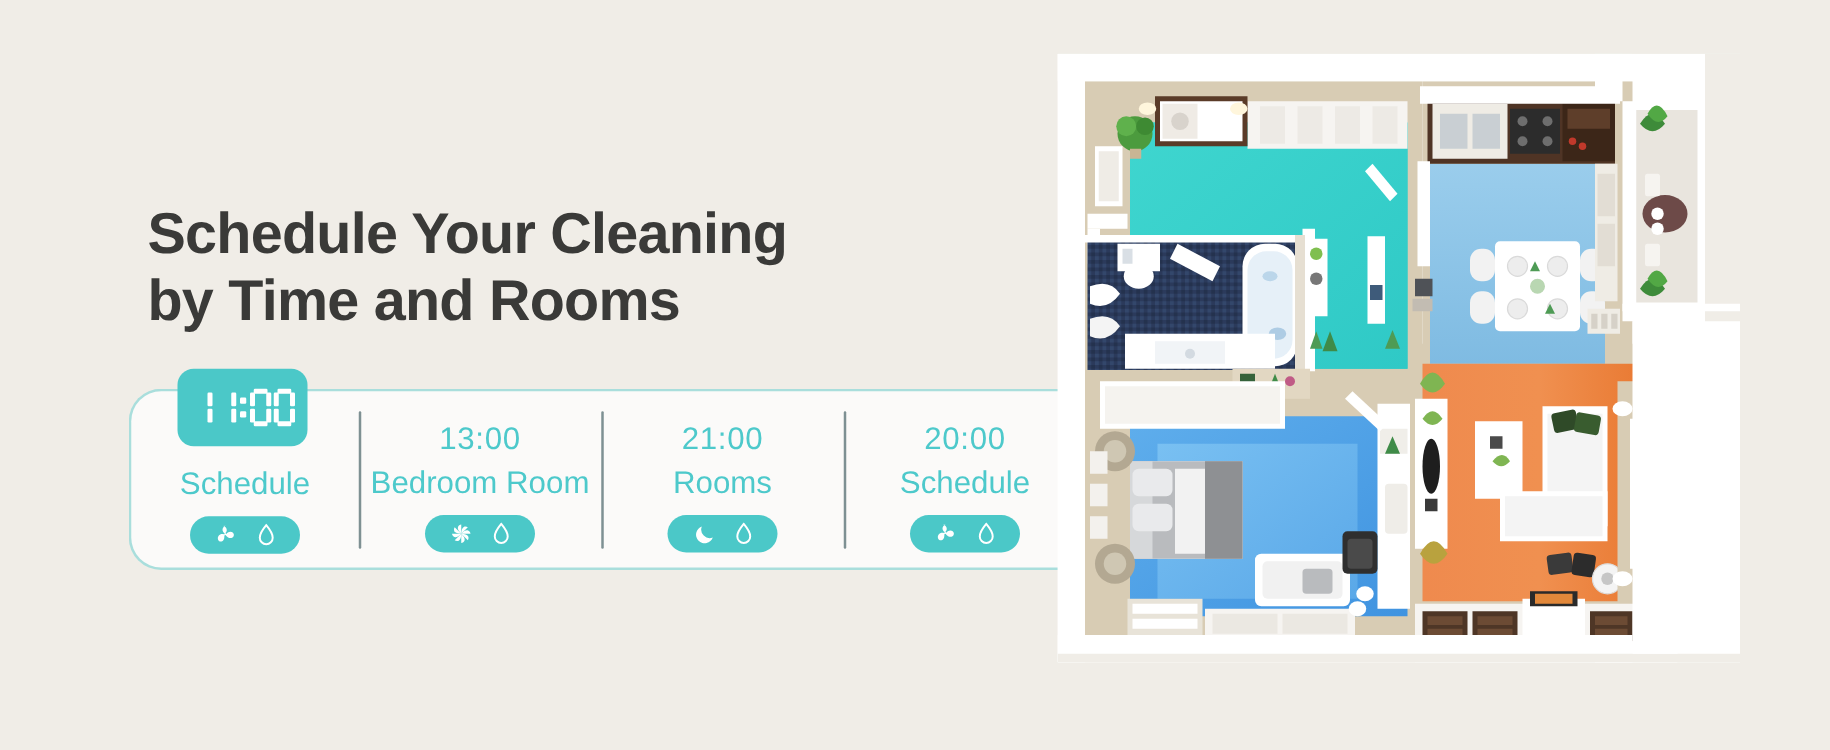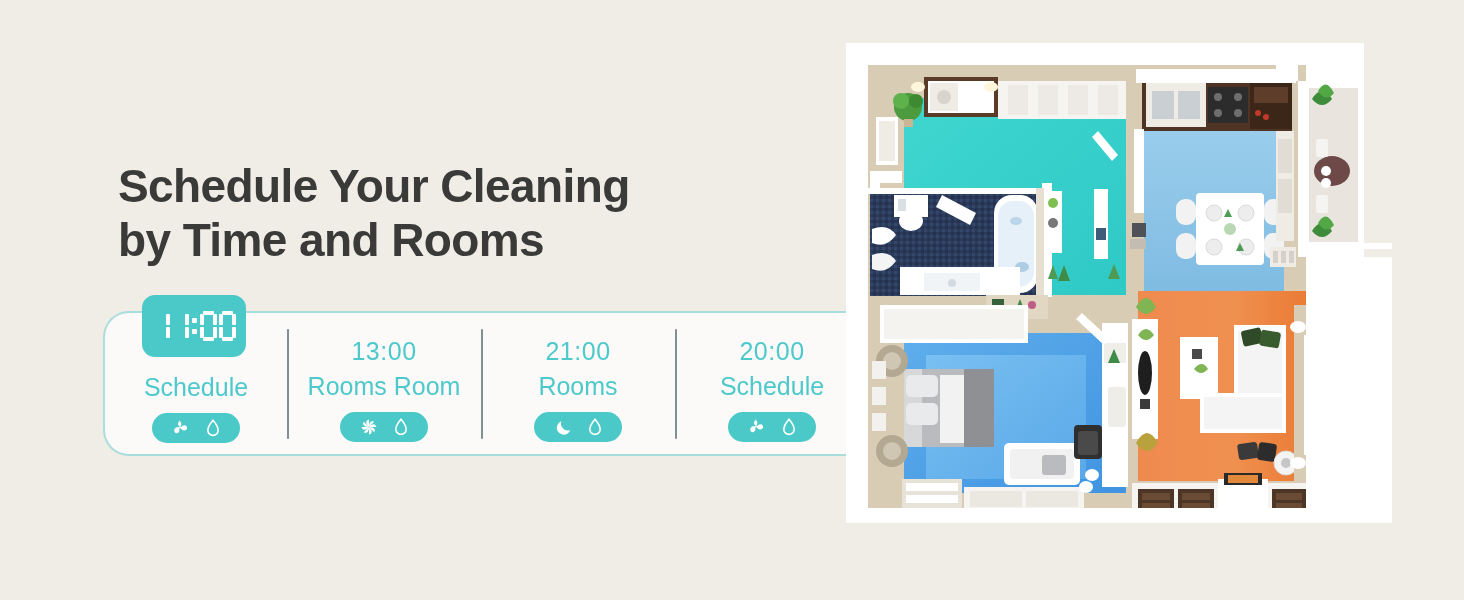--- a/index.html
+++ b/index.html
@@ -203,21 +203,21 @@
         <span>
           <svg width="16" height="20" viewBox="0 0 18 24">
             <path fill="none" stroke="#fff" stroke-width="1.9" d="M9 2.6C9 2.6 2.8 10 2.8 14.6a6.2 6.2 0 0 0 12.4 0C15.2 10 9 2.6 9 2.6z"></path>
           </svg>
         </span>
       </div>
     </div>
 
     <div class="sched-item rest">
       <div class="time-text">13:00</div>
-      <div class="room-name">Rooms Room</div>
+      <div class="room-name">Bedroom Room</div>
       <div class="mode-pill">
         <span>
           <svg width="20" height="20" viewBox="0 0 24 24">
             <g fill="#fff">
               <path d="M12 12 12 3.1c-1.5.2-2.6 1.1-3.1 2.4-.6 1.6.3 4 3.1 6.5z"></path>
               <path d="M12 12 20.9 12c-.2-1.5-1.1-2.6-2.4-3.1-1.6-.6-4 .3-6.5 3.1z"></path>
               <path d="M12 12 12 20.9c1.5-.2 2.6-1.1 3.1-2.4.6-1.6-.3-4-3.1-6.5z"></path>
               <path d="M12 12 3.1 12c.2 1.5 1.1 2.6 2.4 3.1 1.6.6 4-.3 6.5-3.1z"></path>
               <path d="M12 12 5.7 5.7c-.8 1.3-.9 2.7-.3 3.9.8 1.5 3.2 2.4 6.6 2.4z"></path>
               <path d="M12 12 18.3 5.7c-1.3-.8-2.7-.9-3.9-.3-1.5.8-2.4 3.2-2.4 6.6z"></path>

